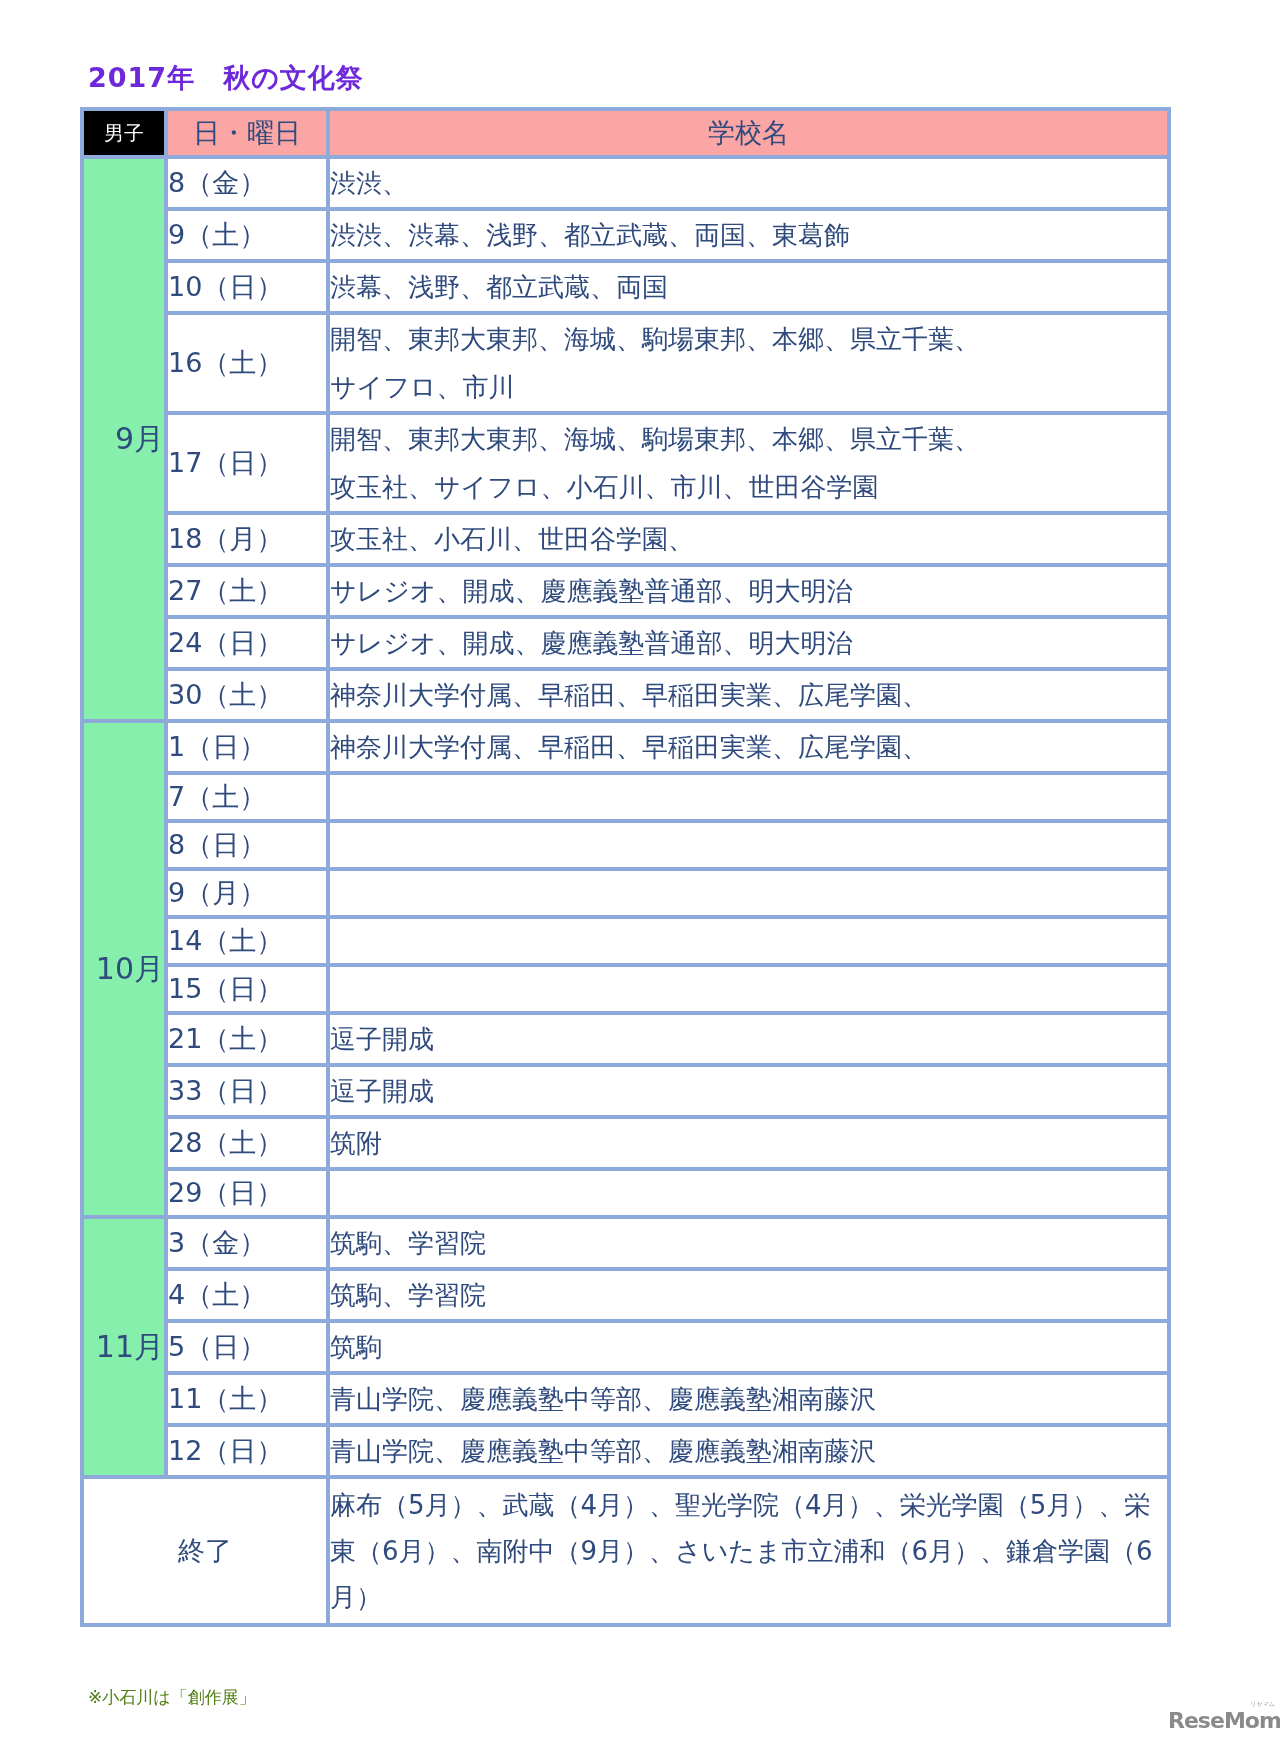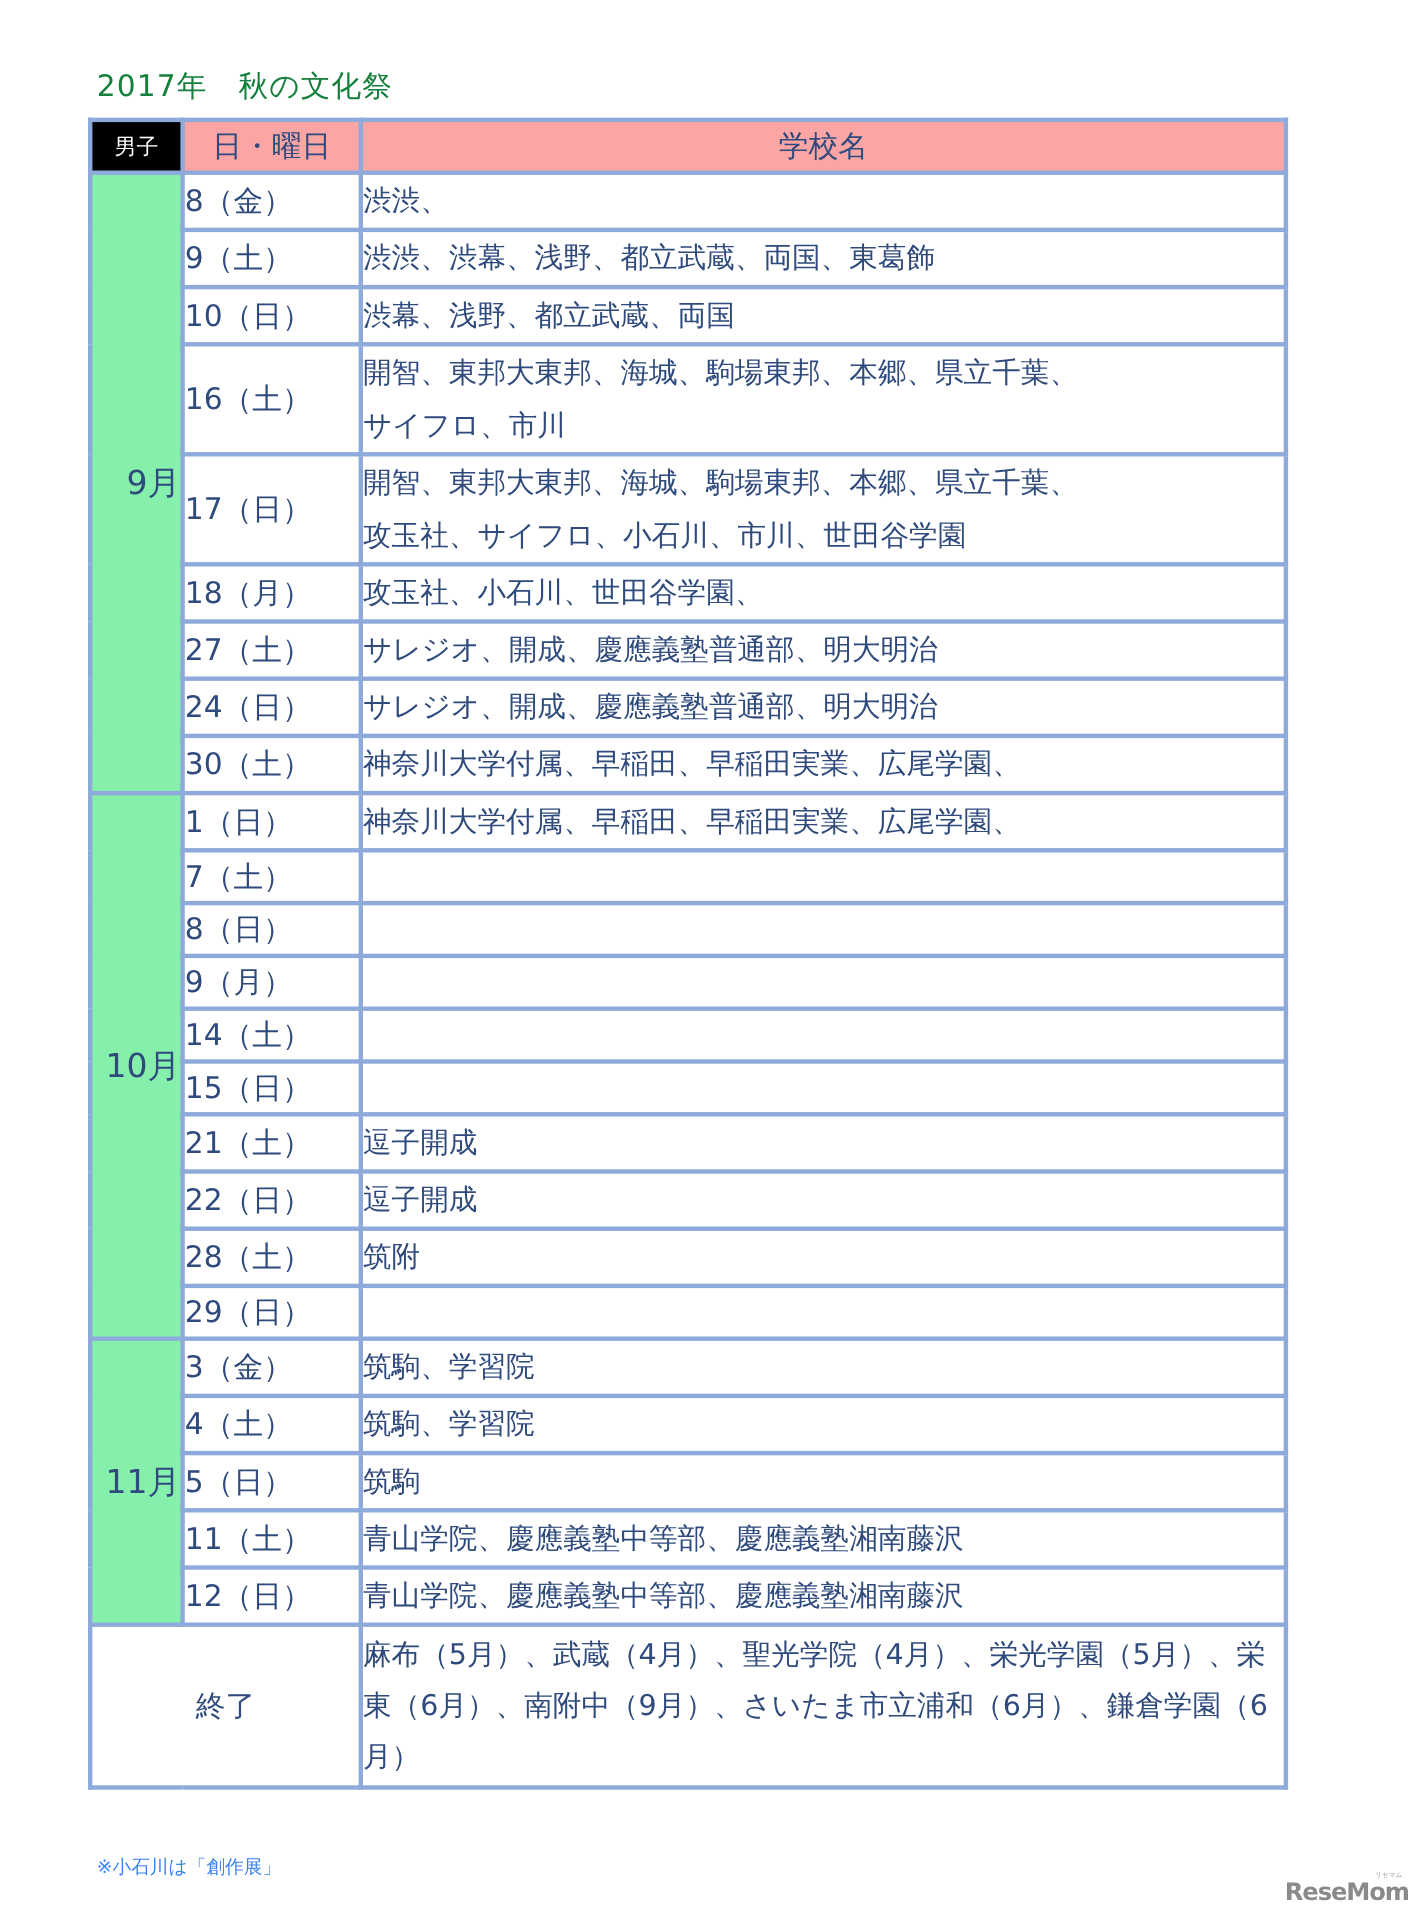--- a/index.html
+++ b/index.html
@@ -1,31 +1,31 @@
 <!DOCTYPE html>
 <html><head>
 <meta charset="utf-8">
 <style>
   html, body { margin:0; padding:0; background:#ffffff; }
   body { width:1280px; height:1744px; position:relative; overflow:hidden;
          font-family:"DejaVu Sans", "Liberation Sans", sans-serif; color:#2f4a7c; }
-  .title { position:absolute; left:88px; top:60px; font-size:27px; font-weight:normal; color:#15803d; letter-spacing:1px; }
+  .title { position:absolute; left:88px; top:60px; font-size:27px; font-weight:bold; color:#6d28d9; letter-spacing:1px; }
   table.fest { position:absolute; left:80px; top:107px; width:1091px; border-collapse:collapse;
                border:4px solid #8eaadb; table-layout:fixed; }
   table.fest td, table.fest th { border:4px solid #8eaadb; padding:0; font-weight:normal; }
   col.c1 { width:84px; } col.c2 { width:162px; } col.c3 { width:auto; }
   th.h-boys { background:#000000; color:#ffffff; font-weight:bold; font-size:20px; height:44px; text-align:center; }
   th.h-date, th.h-school { background:#fca5a5; color:#2f4a7c; font-size:27px; text-align:center; }
   td.month { text-align:right; font-size:30px; background:#86efac; vertical-align:middle; }
   td.date { text-align:left; font-size:27px; height:44px; white-space:nowrap; }
   td.school { font-size:26px; padding-left:4px; line-height:48px; vertical-align:middle; }
   tr.double td.date { height:96px; }
   td.ended-label { text-align:center; font-size:27px; height:144px; }
   td.ended-text { font-size:26px; line-height:46px; padding-left:4px; }
-  .footnote { position:absolute; left:88px; top:1686px; font-size:17px; color:#3b82f6; }
+  .footnote { position:absolute; left:88px; top:1686px; font-size:17px; color:#4d7c0f; }
   .logo { position:absolute; left:1168px; top:1708px; font-size:22px; font-weight:bold; color:#8a8a8a;
           letter-spacing:-1px; font-family:"DejaVu Sans", sans-serif; }
   .logo small { position:absolute; right:6px; top:-8px; font-size:6px; font-weight:normal; color:#999; letter-spacing:0; }
 </style>
 </head>
 <body>
 
 <div class="title">2017年　秋の文化祭</div>
 
 <table class="fest">
@@ -104,21 +104,21 @@
     </tr>
     <tr>
       <td class="date">15（日）</td>
       <td class="school"></td>
     </tr>
     <tr>
       <td class="date">21（土）</td>
       <td class="school">逗子開成</td>
     </tr>
     <tr>
-      <td class="date">22（日）</td>
+      <td class="date">33（日）</td>
       <td class="school">逗子開成</td>
     </tr>
     <tr>
       <td class="date">28（土）</td>
       <td class="school">筑附</td>
     </tr>
     <tr>
       <td class="date">29（日）</td>
       <td class="school"></td>
     </tr>

